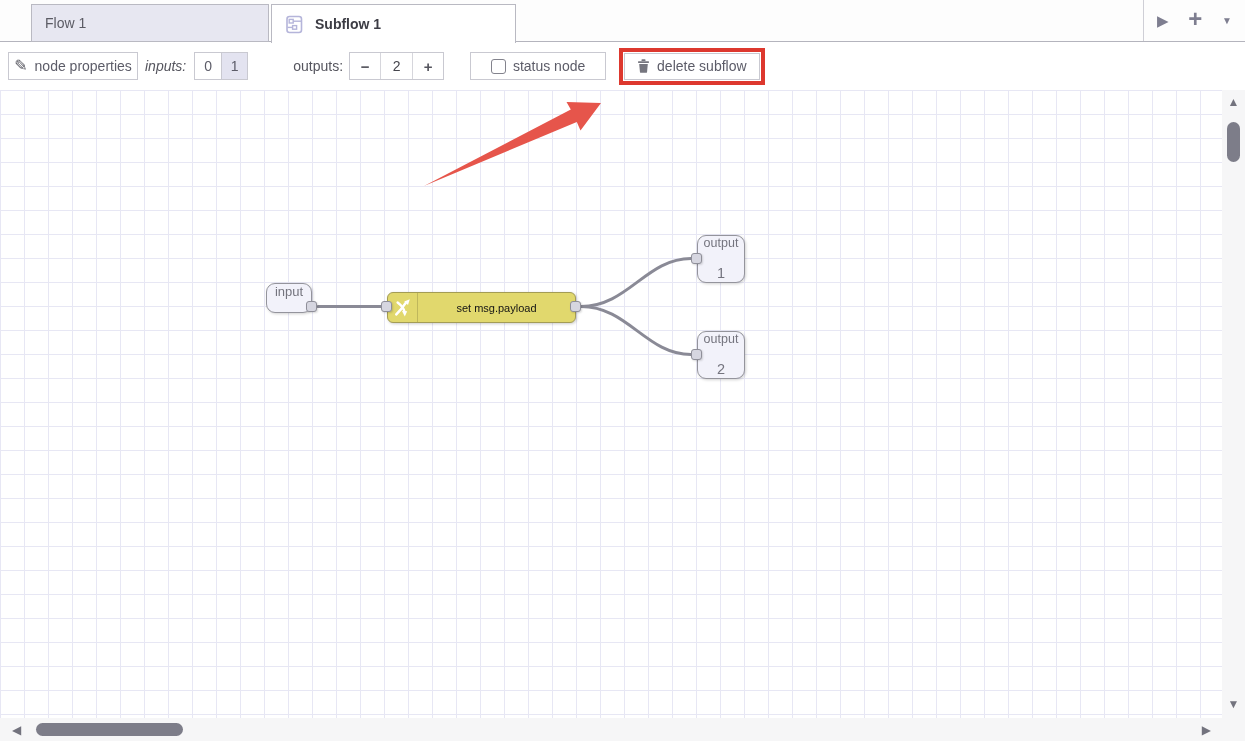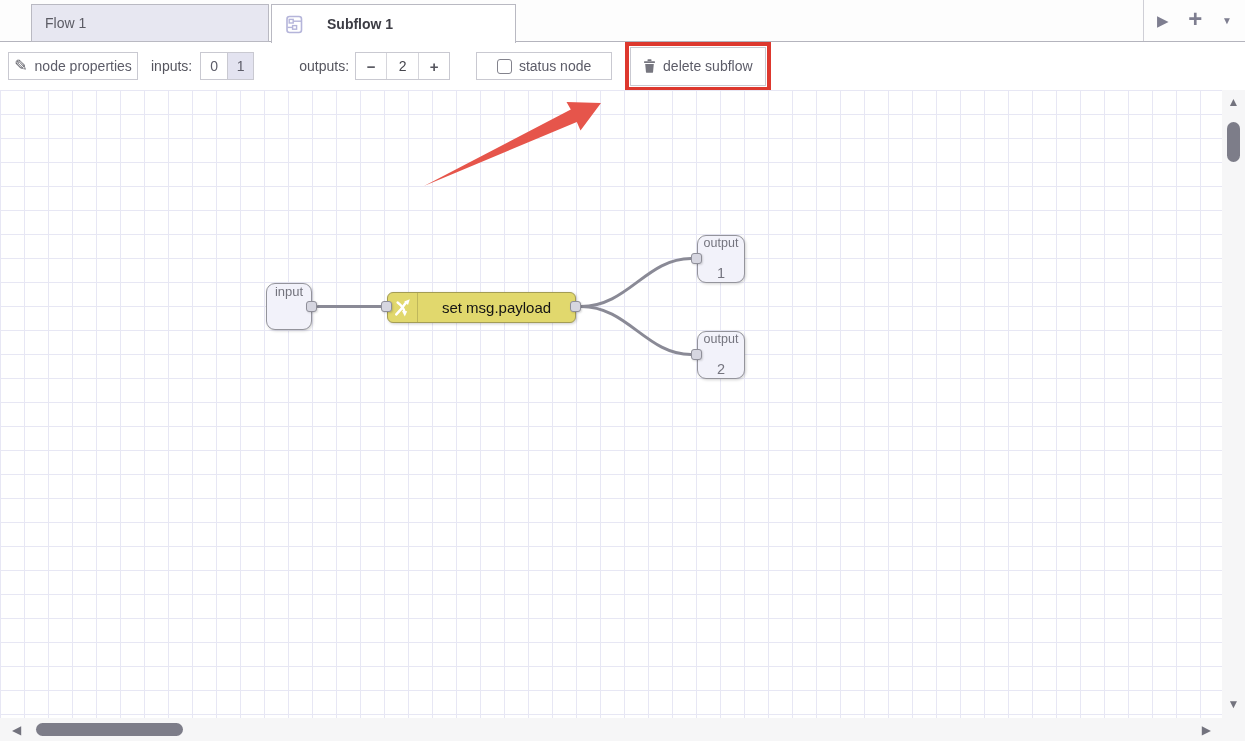--- a/index.html
+++ b/index.html
@@ -3,58 +3,58 @@
 <meta charset="utf-8">
 <style>
   * { box-sizing: border-box; margin: 0; padding: 0; }
   body { font-family: "Liberation Sans", sans-serif; background:#fff; }
   .app { position:relative; width:1245px; height:741px; overflow:hidden; background:#a21caf; }
 
   
   .tabbar { position:absolute; left:0; top:0; width:1245px; height:42px; background:#fdfdfd; border-bottom:1px solid #b4b4bd; }
   .tab { position:absolute; display:flex; align-items:center; font-size:14px; cursor:pointer; }
   .tab-inactive { left:31px; top:4px; width:238px; height:38px; background:#e7e7f1; border:1px solid #b9b9c2; color:#5b5b64; padding-left:13px; }
-  .tab-active { left:271px; top:4px; width:245px; height:39px; background:#fff; border:1px solid #b9b9c2; border-bottom:none; color:#3c3c44; font-weight:bold; padding-left:14px; gap:24px; z-index:2; }
+  .tab-active { left:271px; top:4px; width:245px; height:39px; background:#fff; border:1px solid #b9b9c2; border-bottom:none; color:#3c3c44; font-weight:bold; padding-left:14px; gap:12px; z-index:2; }
   .tab-controls { position:absolute; right:0; top:0; height:41px; width:102px; border-left:1px solid #cfcfd6; display:flex; align-items:center; justify-content:space-between; padding:0 13px; color:#7e7e90; }
   .tc-glyph { font-size:15px; line-height:1; cursor:pointer; }
   .tc-plus { font-size:24px; font-weight:bold; margin-top:-3px; }
   .tc-chev { font-size:10px; }
 
   
   .toolbar { position:absolute; left:0; top:42px; width:1245px; height:48px; background:#fff; display:flex; align-items:center; padding-left:8px; }
   .btn { display:inline-flex; align-items:center; justify-content:center; gap:7px; height:28px; background:#fff; border:1px solid #c9c9d1; color:#5c5c68; font-size:14px; padding:0 12px; cursor:pointer; white-space:nowrap; }
   .tb-label { color:#55555e; font-size:14px; }
   .seg-group { display:inline-flex; height:28px; border:1px solid #c9c9d1; }
   .seg { width:26px; height:100%; display:flex; align-items:center; justify-content:center; font-size:14px; color:#5c5c68; cursor:pointer; background:#fff; }
   .seg + .seg { border-left:1px solid #c9c9d1; }
   .seg.selected { background:#e3e3f0; }
   .step-group { display:inline-flex; height:28px; border:1px solid #c9c9d1; }
   .step-btn { width:30px; display:flex; align-items:center; justify-content:center; font-weight:bold; font-size:15px; color:#55555e; cursor:pointer; background:#fff; }
   .step-val { width:33px; display:flex; align-items:center; justify-content:center; font-size:14px; color:#45454d; background:#fff; border-left:1px solid #d6d6dc; border-right:1px solid #d6d6dc; }
   .checkbox { width:15px; height:15px; border:1.5px solid #83838d; border-radius:3px; background:#fff; cursor:pointer; }
   .pencil { font-size:16px; color:#55555e; line-height:1; }
   .red-highlight { border:4px solid #dd382e; padding:1px; display:inline-flex; }
-  .red-highlight .btn { border-color:#c9c9d1; height:39px; }
+  .red-highlight .btn { border-color:#c9c9d1; height:27px; }
 
   
   .canvas { position:absolute; left:0; top:90px; width:1222px; height:628px; background:#fff;
     background-image:
       repeating-linear-gradient(to right, #e7e7f4 0 1px, transparent 1px 24px),
       repeating-linear-gradient(to bottom, #e7e7f4 0 1px, transparent 1px 24px);
   }
   .wires { position:absolute; left:0; top:0; }
   .vnode { position:absolute; display:flex; flex-direction:column; align-items:center; justify-content:space-between; background:#f2f2fa; border:1.5px solid #94949c; border-radius:9px; color:#74747e; box-shadow:1px 1px 3px rgba(0,0,0,0.18); cursor:pointer; }
-  .node-input { left:266px; top:193px; width:46px; height:47px; font-size:13px; }
+  .node-input { left:266px; top:193px; width:46px; height:30px; font-size:13px; }
   .node-out { left:697px; width:48px; height:48px; font-size:12.5px; line-height:1.25; }
   .node-out .num { font-size:14.5px; }
   .node-out1 { top:145px; }
   .node-out2 { top:241px; }
   .node-change { position:absolute; left:387px; top:202px; width:189px; height:31px; display:flex; align-items:stretch; background:#e1d86d; border:1px solid #a39c55; border-radius:6px; box-shadow:1px 1px 3px rgba(0,0,0,0.2); cursor:pointer; overflow:hidden; }
   .node-change .icon-box { width:30px; display:flex; align-items:center; justify-content:center; border-right:1px solid rgba(0,0,0,0.15); }
-  .node-change .nlabel { flex:1; display:flex; align-items:center; justify-content:center; font-size:15px; color:#141414; }
+  .node-change .nlabel { flex:1; display:flex; align-items:center; justify-content:center; font-size:11px; color:#141414; }
   .port { position:absolute; width:11px; height:11px; background:#d6d6e0; border:1.5px solid #8f8f99; border-radius:3px; box-shadow:1px 1px 2px rgba(0,0,0,0.15); cursor:crosshair; }
 
   
   .vscroll { position:absolute; right:0; top:90px; width:23px; height:628px; background:#f6f6f7; }
   .hscroll { position:absolute; left:0; bottom:0; width:1245px; height:23px; background:#f6f6f7; }
   .thumb { position:absolute; background:#7d7d89; border-radius:7px; cursor:pointer; }
   .v-thumb { left:5px; top:32px; width:13px; height:40px; }
   .h-thumb { left:36px; top:5px; width:147px; height:13px; }
   .scroll-arrow { position:absolute; color:#73737e; font-size:12px; line-height:1; cursor:pointer; }
   .v-up { top:6px; left:50%; transform:translateX(-50%); }
@@ -86,21 +86,21 @@
       <span class="tc-glyph tc-plus">+</span>
       <span class="tc-glyph tc-chev">▼</span>
     </div>
   </div>
 
   <div class="toolbar">
     <button class="btn" style="width:130px;">
       <span class="pencil">✎</span>
       <span>node properties</span>
     </button>
-    <span class="tb-label" style="margin-left:13px;">inputs:</span>
+    <span class="tb-label" style="margin-left:7px;font-style:italic;">inputs:</span>
     <span class="seg-group" style="margin-left:8px;">
       <span class="seg">0</span>
       <span class="seg selected">1</span>
     </span>
     <span class="tb-label" style="margin-left:45px;">outputs:</span>
     <span class="step-group" style="margin-left:6px;">
       <span class="step-btn">−</span>
       <span class="step-val">2</span>
       <span class="step-btn">+</span>
     </span>

